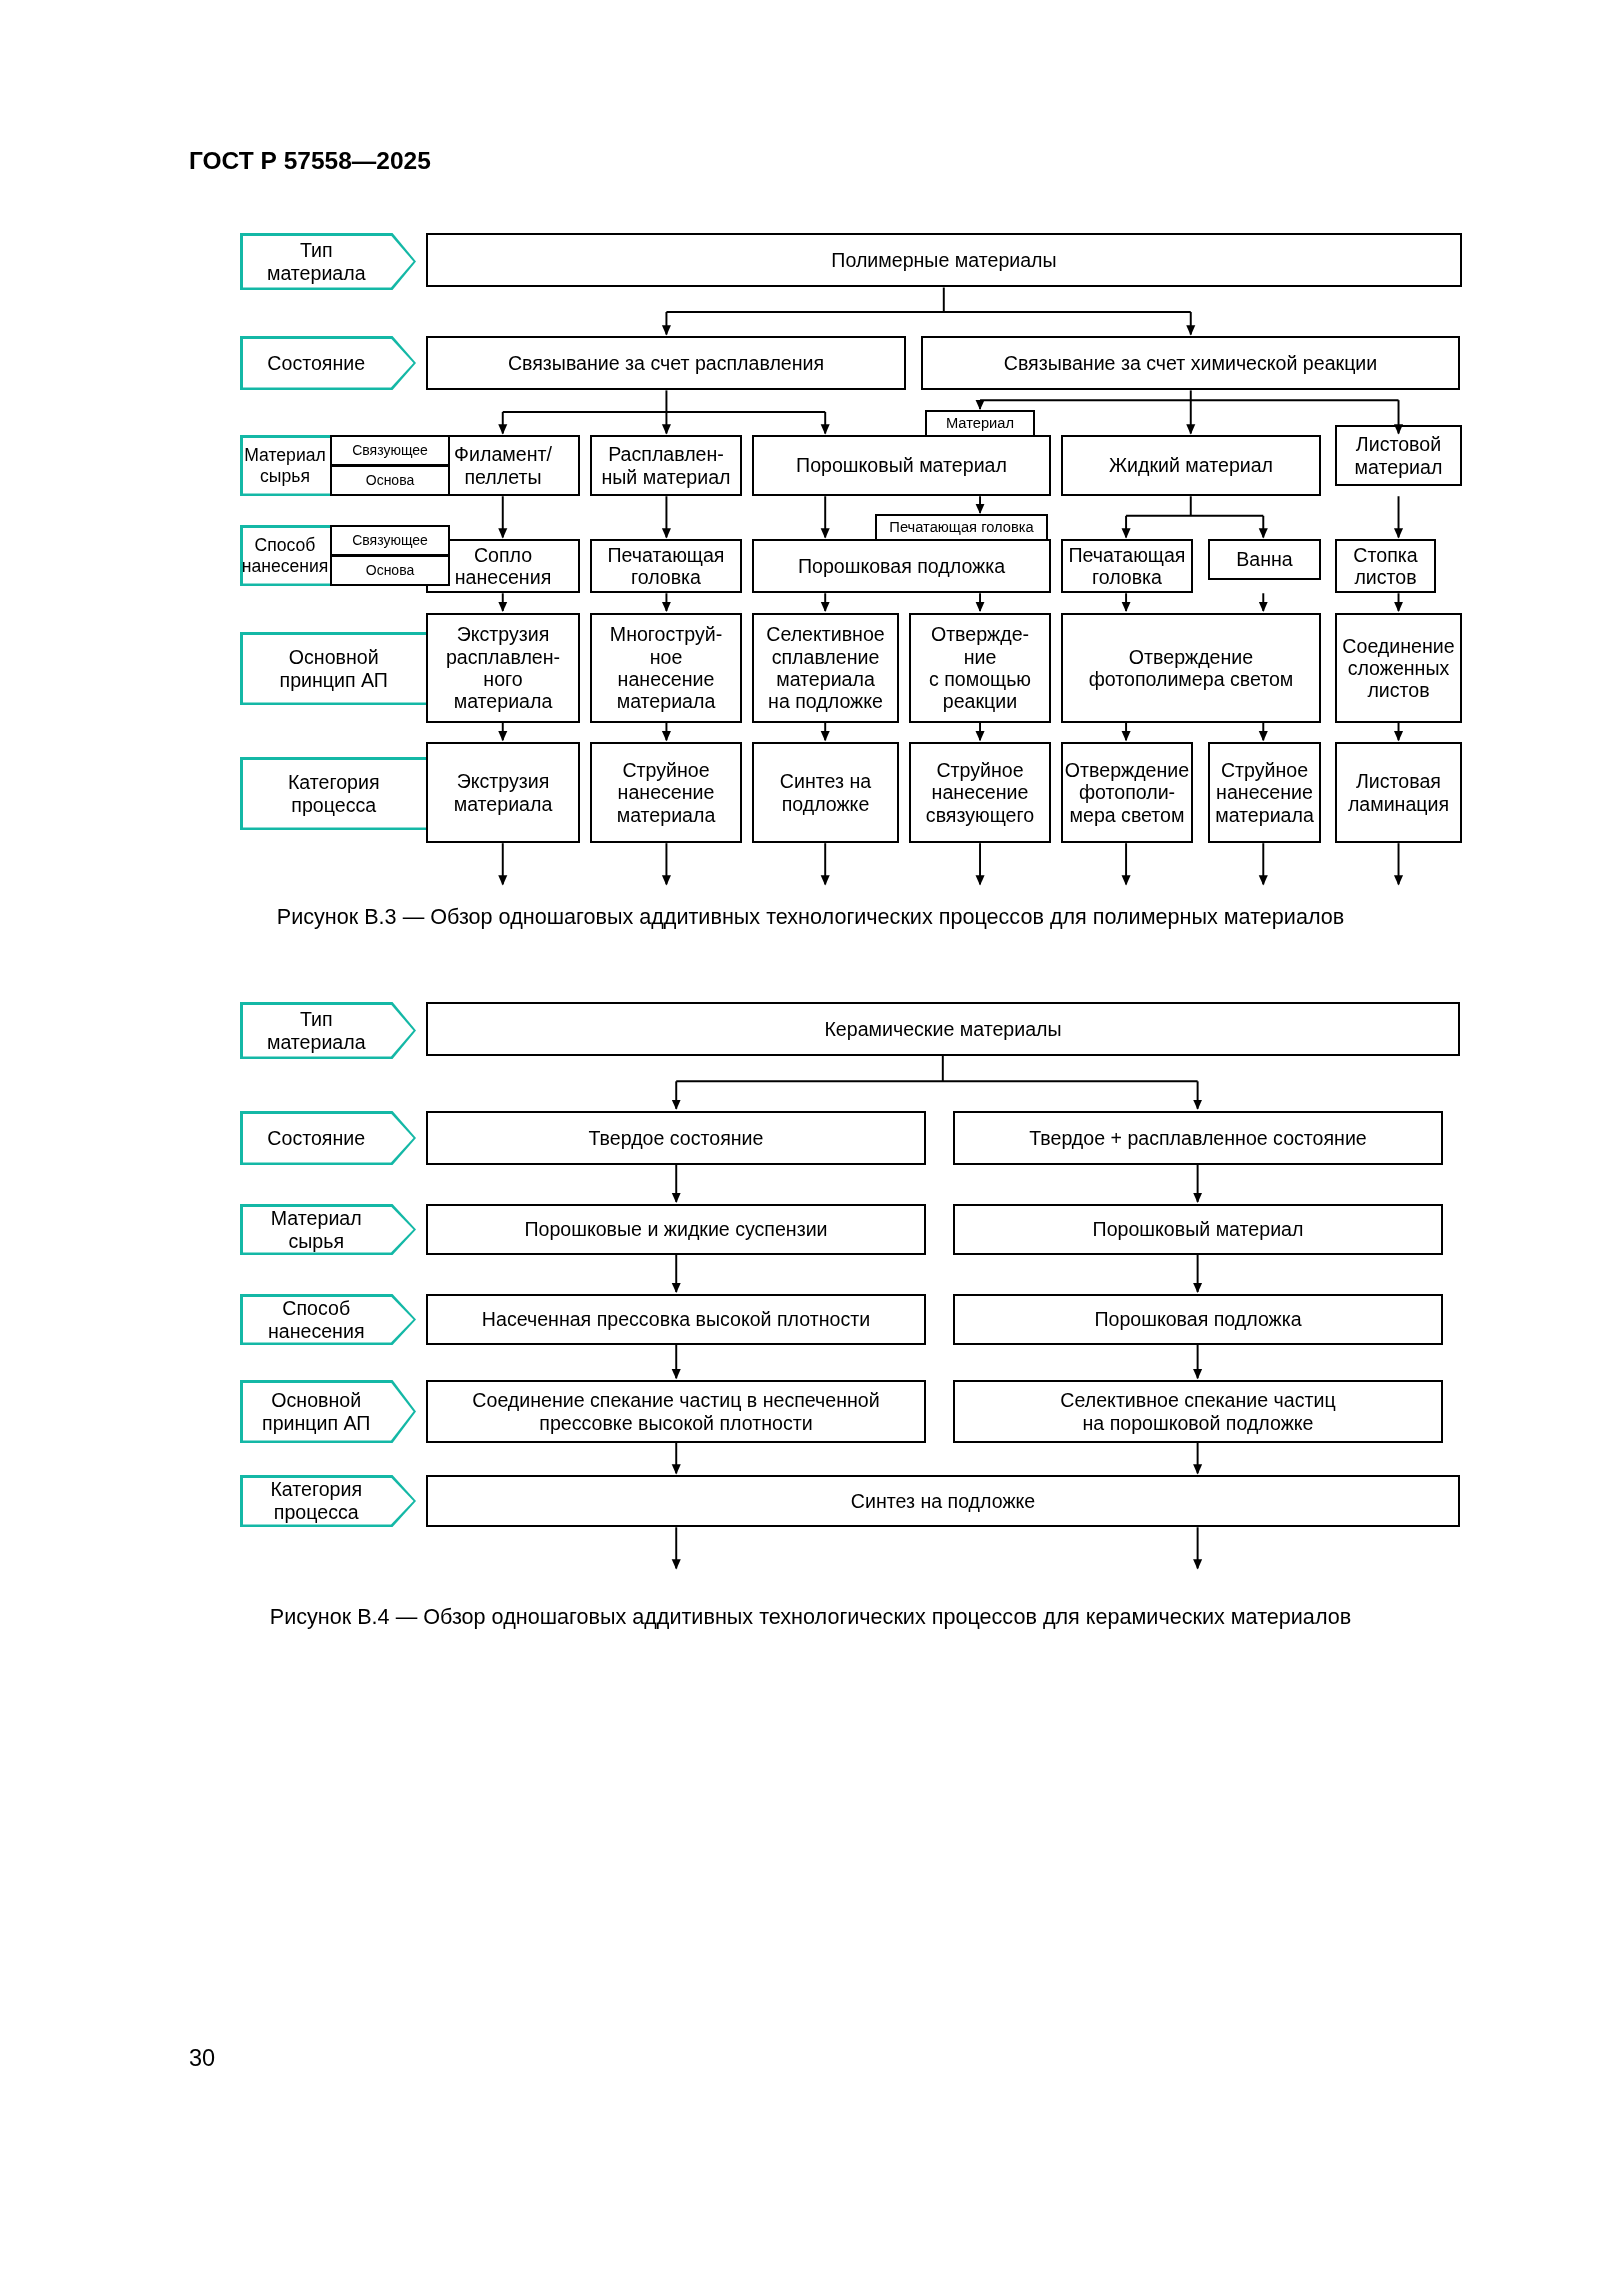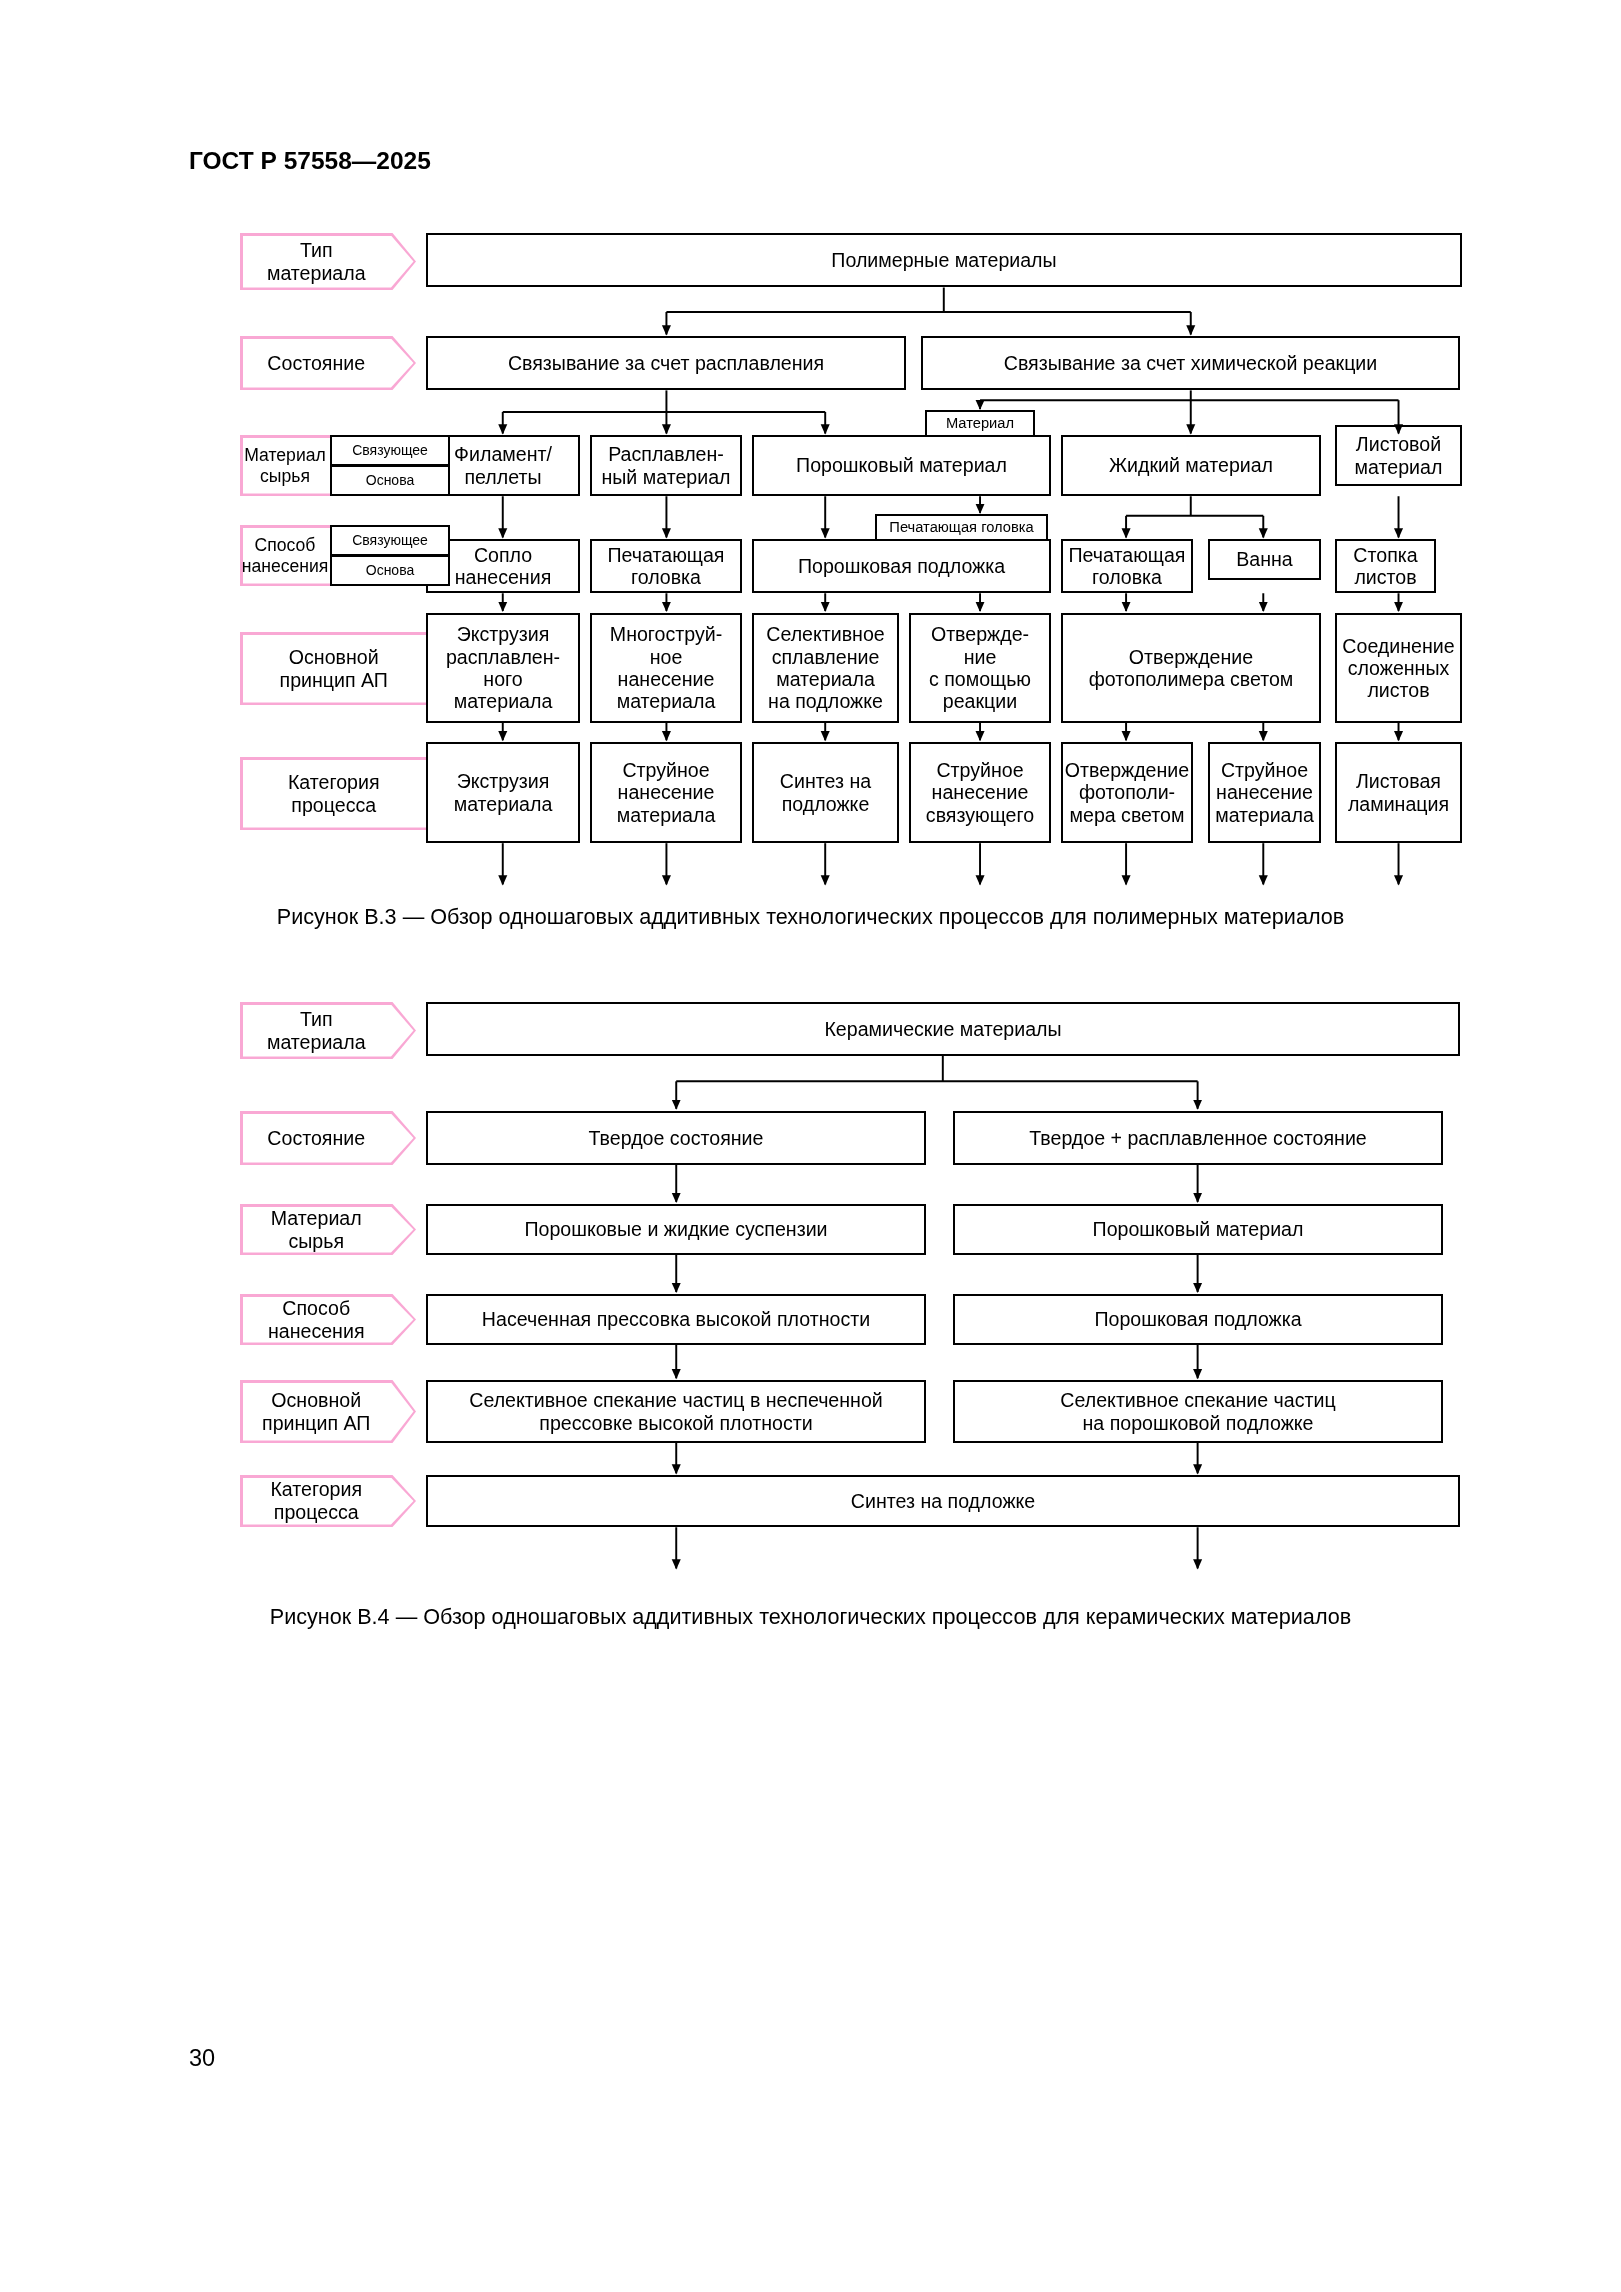--- a/index.html
+++ b/index.html
@@ -6,21 +6,21 @@
   .page{position:relative;width:1621px;height:2293px;background:#ffffff;margin:0 auto;
         font-family:"Liberation Sans",sans-serif;color:#000;overflow:hidden;}
   .hdr{position:absolute;font-size:24.5px;font-weight:bold;}
   .pgnum{position:absolute;font-size:23.5px;}
   .caption{position:absolute;font-size:21.6px;text-align:center;}
   .bx{position:absolute;box-sizing:border-box;border:2px solid #000;background:#fff;
       display:flex;align-items:center;justify-content:center;text-align:center;
       white-space:pre-line;font-size:19.6px;line-height:1.14;padding:2px;z-index:2;}
   .tab{font-size:14.7px;line-height:1.05;padding:0 2px;z-index:2;}
   .sub{font-size:14px;line-height:1.05;padding:0;z-index:4;}
-  .pent{position:absolute;box-sizing:border-box;background:#f9a8d4;z-index:1;
+  .pent{position:absolute;box-sizing:border-box;background:#14b8a6;z-index:1;
         clip-path:polygon(0 0, calc(100% - 23.5px) 0, 100% 50%, calc(100% - 23.5px) 100%, 0 100%);
         display:flex;align-items:center;justify-content:center;text-align:center;
         white-space:pre-line;font-size:19.6px;line-height:1.15;}
   .pent::before{content:"";position:absolute;inset:2.5px;background:#fff;
         clip-path:polygon(0 0, calc(100% - 22.5px) 0, 100% 50%, calc(100% - 22.5px) 100%, 0 100%);}
   .pent>span{position:relative;z-index:1;padding-right:23.5px;}
   .pent-narrow{font-size:17.6px;justify-content:flex-start;}
   .pent-narrow>span{width:90px;padding:0;}
   svg.lines{position:absolute;left:0;top:0;z-index:3;pointer-events:none;}
   svg.lines line{stroke:#000;stroke-width:2;}
@@ -138,21 +138,21 @@
 
     <div class="bx" style="left:426px;top:1111px;width:500px;height:54px;">Твердое состояние</div>
     <div class="bx" style="left:953px;top:1111px;width:490px;height:54px;">Твердое + расплавленное состояние</div>
 
     <div class="bx" style="left:426px;top:1204px;width:500px;height:51px;">Порошковые и жидкие суспензии</div>
     <div class="bx" style="left:953px;top:1204px;width:490px;height:51px;">Порошковый материал</div>
 
     <div class="bx" style="left:426px;top:1294px;width:500px;height:51px;">Насеченная прессовка высокой плотности</div>
     <div class="bx" style="left:953px;top:1294px;width:490px;height:51px;">Порошковая подложка</div>
 
-    <div class="bx" style="left:426px;top:1380px;width:500px;height:63px;">Селективное спекание частиц в неспеченной
+    <div class="bx" style="left:426px;top:1380px;width:500px;height:63px;">Соединение спекание частиц в неспеченной
 прессовке высокой плотности</div>
     <div class="bx" style="left:953px;top:1380px;width:490px;height:63px;">Селективное спекание частиц
 на порошковой подложке</div>
 
     <div class="bx" style="left:426px;top:1475px;width:1034px;height:52px;">Синтез на подложке</div>
   </div>
 
   <div class="caption" style="left:147px;top:1604px;width:1327px;">Рисунок В.4 — Обзор одношаговых аддитивных технологических процессов для керамических материалов</div>
 
   <div class="pgnum" style="left:189px;top:2045px;">30</div>

